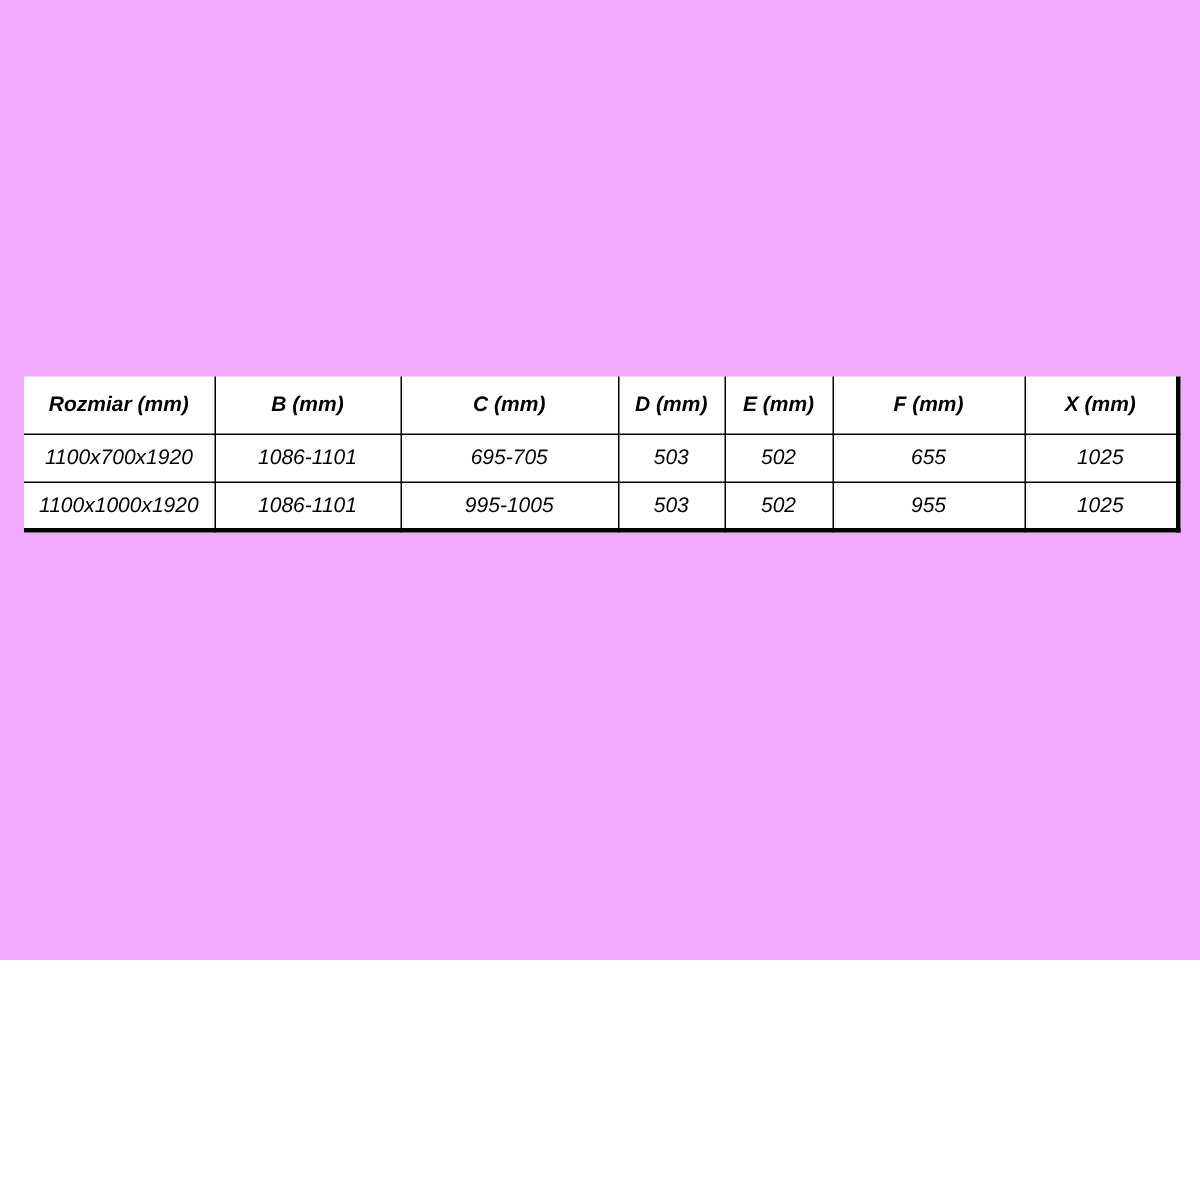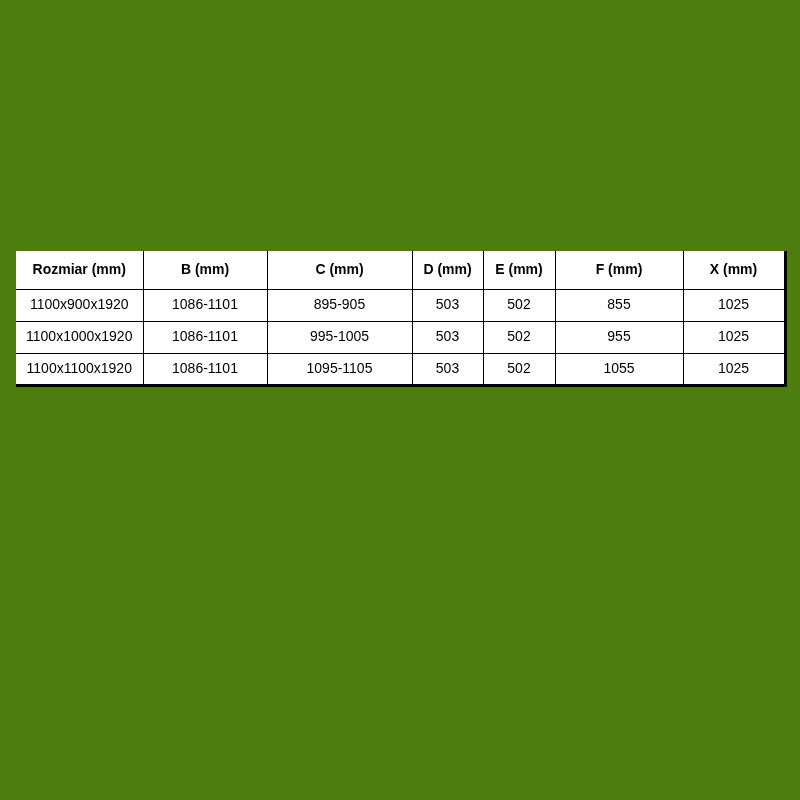--- a/index.html
+++ b/index.html
@@ -5,23 +5,24 @@
   * { margin: 0; padding: 0; box-sizing: border-box; }
   html, body {
     width: 800px;
     height: 800px;
     background: #ffffff;
     font-family: "Liberation Sans", "DejaVu Sans", sans-serif;
   }
   .page {
     position: relative;
     width: 800px;
-    height: 800px;
-    background: #4d7c0f;
+    height: 640px;
+    background: #f0abfc;
     overflow: hidden;
+    font-style: italic;
   }
   table.dims {
     position: absolute;
     left: 16px;
     top: 251px;
     width: 769px;
     table-layout: fixed;
     border-collapse: collapse;
     border-right: 3px solid #000000;
     border-bottom: 3px solid #000000;
@@ -73,41 +74,32 @@
         <th>B (mm)</th>
         <th>C (mm)</th>
         <th>D (mm)</th>
         <th>E (mm)</th>
         <th>F (mm)</th>
         <th>X (mm)</th>
       </tr>
     </thead>
     <tbody>
         <tr>
-          <td>1100x900x1920</td>
+          <td>1100x700x1920</td>
           <td>1086-1101</td>
-          <td>895-905</td>
+          <td>695-705</td>
           <td>503</td>
           <td>502</td>
-          <td>855</td>
+          <td>655</td>
           <td>1025</td>
         </tr>
         <tr>
           <td>1100x1000x1920</td>
           <td>1086-1101</td>
           <td>995-1005</td>
           <td>503</td>
           <td>502</td>
           <td>955</td>
           <td>1025</td>
         </tr>
-        <tr>
-          <td>1100x1100x1920</td>
-          <td>1086-1101</td>
-          <td>1095-1105</td>
-          <td>503</td>
-          <td>502</td>
-          <td>1055</td>
-          <td>1025</td>
-        </tr>
       </tbody>
   </table>
 </div>
 
 </body></html>

